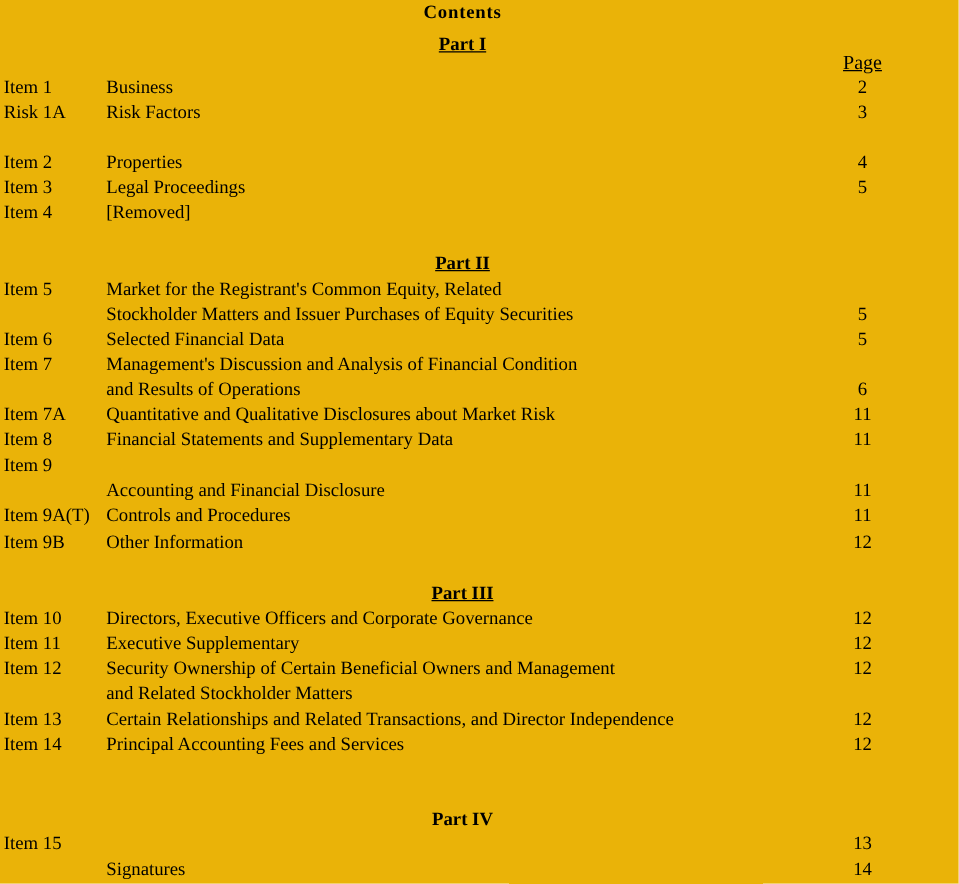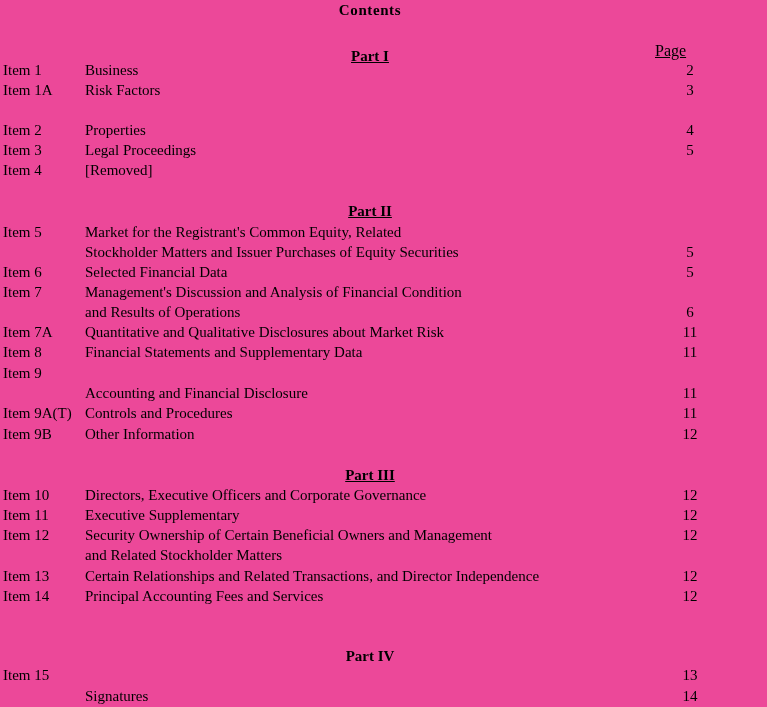--- a/index.html
+++ b/index.html
@@ -10,21 +10,21 @@
   }
   body {
     font-family: "Liberation Serif", "DejaVu Serif", serif;
     color: #000000;
     -webkit-font-smoothing: none;
   }
   .page {
     position: relative;
     width: 767px;
     height: 707px;
-    background: #ec4899;
+    background: #eab308;
     overflow: hidden;
   }
 
   
   .doc-title {
     position: absolute;
     left: 0;
     top: 2px;
     width: 740px;
     text-align: center;
@@ -32,20 +32,21 @@
     font-weight: bold;
     letter-spacing: 0.6px;
   }
 
   
   .page-heading {
     position: absolute;
     top: 42px;
     left: 655px;
     width: 70px;
+    text-align: center;
     font-size: 16px;
     font-weight: normal;
   }
   .page-heading .u { text-decoration: underline; }
 
   
   .part-heading {
     position: absolute;
     left: 0;
     width: 740px;
@@ -88,28 +89,28 @@
 </head>
 <body>
 
 <div class="page">
 
   <div class="doc-title">Contents</div>
 
   <div class="page-heading"><span class="u">Page</span></div>
 
   <div id="body-root">
-      <div class="part-heading" style="top: 48px;"><span class="u">Part I</span></div>
+      <div class="part-heading" style="top: 28px;"><span class="u">Part I</span></div>
       <div class="row" style="top: 62px;">
         <span class="item-label">Item 1</span>
         <span class="item-title">Business</span>
         <span class="item-page">2</span>
       </div>
       <div class="row" style="top: 82px;">
-        <span class="item-label">Item 1A</span>
+        <span class="item-label">Risk 1A</span>
         <span class="item-title">Risk Factors</span>
         <span class="item-page">3</span>
       </div>
       <div class="row" style="top: 122px;">
         <span class="item-label">Item 2</span>
         <span class="item-title">Properties</span>
         <span class="item-page">4</span>
       </div>
       <div class="row" style="top: 142px; padding-left: 46px;">
         <span class="item-label">Item 3</span>

